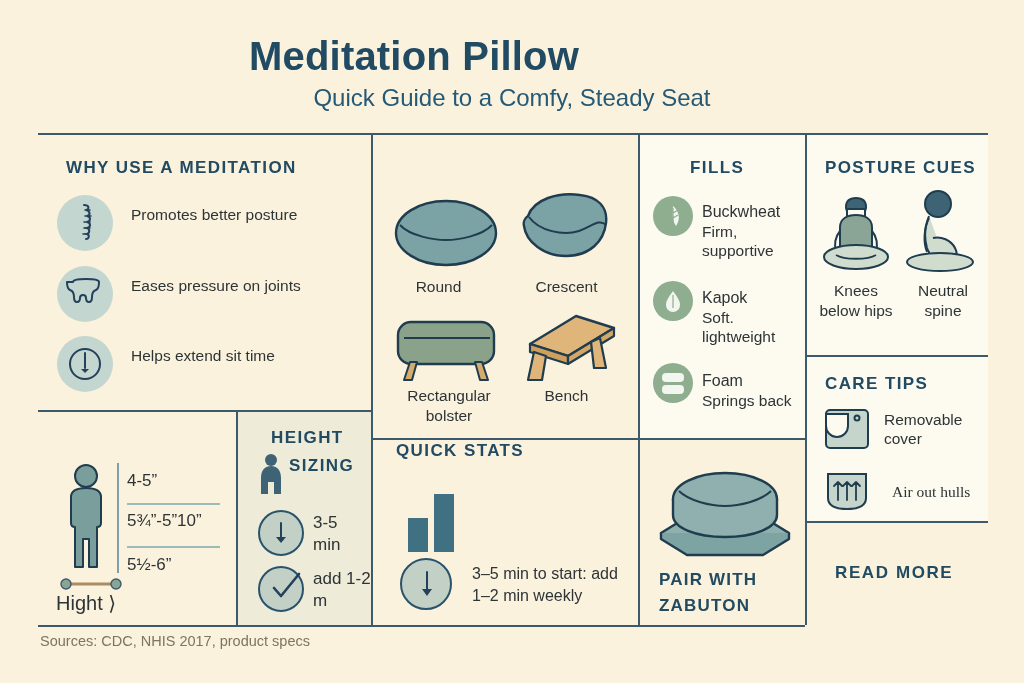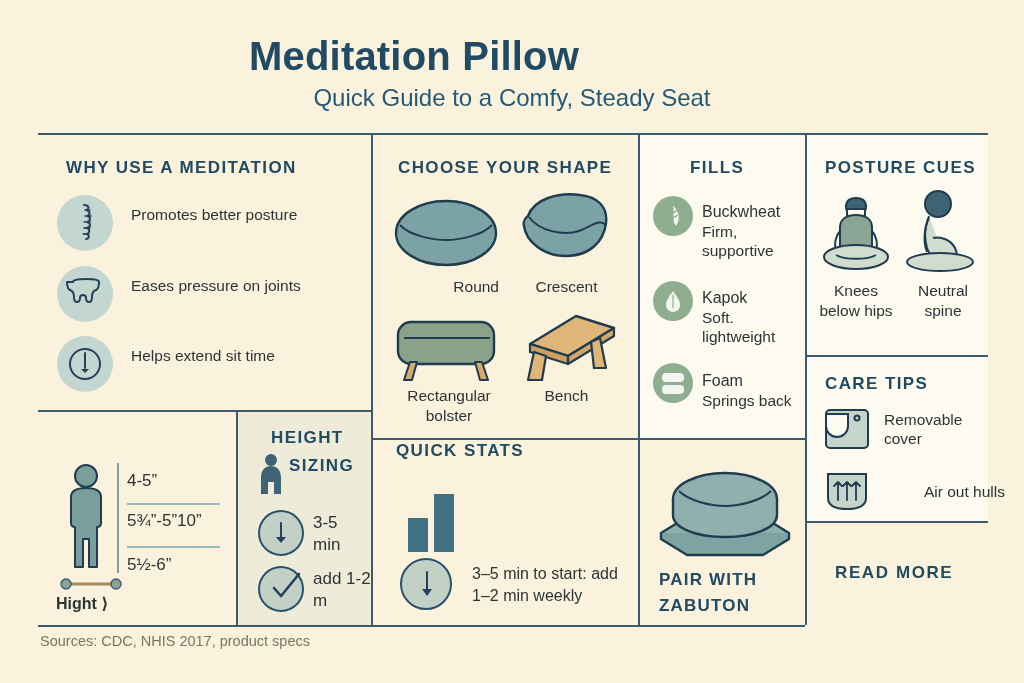--- a/index.html
+++ b/index.html
@@ -108,29 +108,28 @@
   <div class="circ circ-teal" style="left:57px;top:336px;width:56px;height:56px;"></div>
   <div style="position:absolute;left:68px;top:347px;">
     <svg width="34" height="34" viewBox="0 0 34 34">
       <circle cx="17" cy="17" r="15" fill="none" stroke="#24405a" stroke-width="2"></circle>
       <path d="M17 6v15" stroke="#24405a" stroke-width="2" stroke-linecap="round"></path>
       <path d="M13 22h8l-4 4z" fill="#24405a"></path>
     </svg>
   </div>
   <div class="body-t" style="left:131px;top:346px;">Helps extend sit time</div>
 
-  <div class="sec-h" style="left:398px;top:158px;">CHOOSE YOUR SHAPE</div>
 
   <div style="position:absolute;left:394px;top:195px;">
     <svg width="105" height="72" viewBox="0 0 105 72">
       <ellipse cx="52" cy="38" rx="50" ry="32" fill="#7ba2a5" stroke="#1f3d4f" stroke-width="2.4"></ellipse>
       <path d="M6 30c10 11 34 15 46 15s36-4 46-15" fill="none" stroke="#1f3d4f" stroke-width="2"></path>
     </svg>
   </div>
-  <div class="caption" style="left:394px;top:277px;width:105px;text-align:right;">Round</div>
+  <div class="caption" style="left:386px;top:277px;width:105px;">Round</div>
 
   <div style="position:absolute;left:518px;top:190px;">
     <svg width="96" height="78" viewBox="0 0 96 78">
       <path d="M10 26C16 9 40 2 62 5c18 2 28 12 26 28-2 18-16 33-40 33C26 66 8 52 6 36c-1-4 1-8 4-10z" fill="#7ba2a5" stroke="#1f3d4f" stroke-width="2.4" stroke-linejoin="round"></path>
       <path d="M11 27c10 14 34 19 50 14 12-4 20-13 27-6" fill="none" stroke="#1f3d4f" stroke-width="2"></path>
     </svg>
   </div>
   <div class="caption" style="left:514px;top:277px;width:105px;">Crescent</div>
 
   <div style="position:absolute;left:392px;top:318px;">
@@ -223,39 +222,39 @@
   <div class="body-t" style="left:884px;top:410px;width:98px;">Removable cover</div>
 
   <div style="position:absolute;left:824px;top:470px;">
     <svg width="46" height="42" viewBox="0 0 46 42">
       <path d="M4 4h38v24c0 7-6 11-19 11S4 35 4 28z" fill="#c6d5cb" stroke="#1f3d4f" stroke-width="2"></path>
       <path d="M14 30V12M14 12l-4 4M14 12l4 4
                M23 30V12M23 12l-4 4M23 12l4 4
                M32 30V12M32 12l-4 4M32 12l4 4" fill="none" stroke="#1f3d4f" stroke-width="1.8" stroke-linecap="round"></path>
     </svg>
   </div>
-  <div class="body-t" style="left:924px;top:482px;">Air out hulls</div>
+  <div class="body-t" style="left:892px;top:482px;font-family:Liberation Serif, serif;">Air out hulls</div>
 
   <div class="readmore" style="left:835px;top:563px;">READ MORE</div>
 
 
   <div style="position:absolute;left:58px;top:463px;">
     <svg width="56" height="108" viewBox="0 0 56 108">
       <circle cx="28" cy="13" r="11" fill="#7a9e9b" stroke="#1f3d4f" stroke-width="2"></circle>
       <path d="M13 34c0-6 6-9 15-9s15 3 15 9v26c0 3-2 4-4 4v40h-8V76h-6v28h-8V64c-2 0-4-1-4-4z" fill="#7a9e9b" stroke="#1f3d4f" stroke-width="2" stroke-linejoin="round"></path>
     </svg>
   </div>
   <div style="position:absolute;left:60px;top:578px;">
     <svg width="62" height="12" viewBox="0 0 62 12">
       <line x1="6" y1="6" x2="56" y2="6" stroke="#a98c63" stroke-width="3"></line>
       <circle cx="6" cy="6" r="5" fill="#8aa596" stroke="#3d5a6c" stroke-width="1.4"></circle>
       <circle cx="56" cy="6" r="5" fill="#8aa596" stroke="#3d5a6c" stroke-width="1.4"></circle>
     </svg>
   </div>
-  <div class="body-t" style="left:56px;top:594px;font-size:16px;font-weight:bold;">Hight ⟩</div>
+  <div class="body-t" style="left:56px;top:594px;font-size:20px;">Hight ⟩</div>
 
   <div class="vrule" style="left:117px;top:463px;height:110px;width:1.5px;background:#7fa0a8;"></div>
 
   <div class="measure" style="left:127px;top:471px;">4-5”</div>
   <div class="measline" style="left:127px;top:503px;width:93px;"></div>
   <div class="measure" style="left:127px;top:511px;">5¾”-5”10”</div>
   <div class="measline" style="left:127px;top:546px;width:93px;"></div>
   <div class="measure" style="left:127px;top:555px;">5½-6”</div>
 
   <div class="sec-h" style="left:271px;top:428px;">HEIGHT</div>

